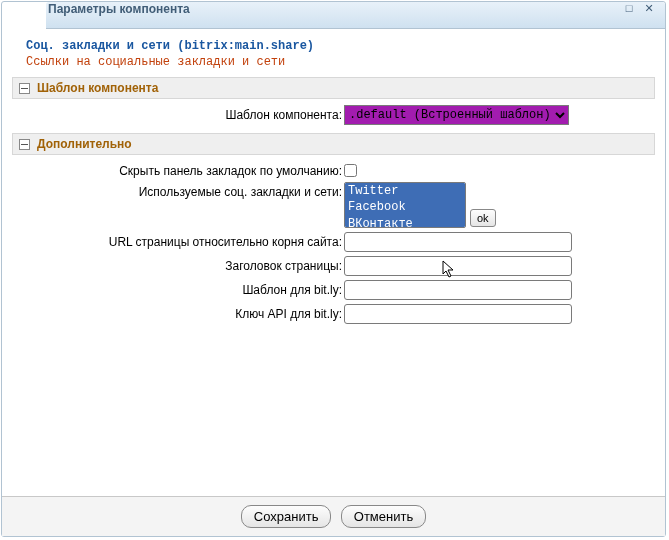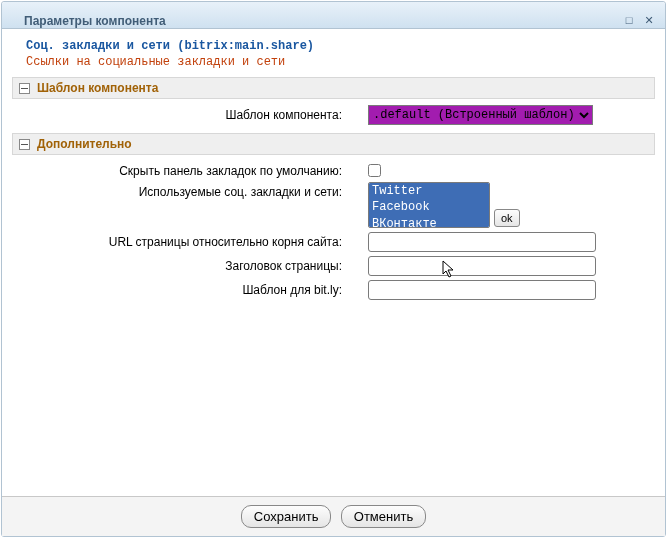--- a/index.html
+++ b/index.html
@@ -22,23 +22,24 @@
     box-sizing: border-box;
     display: flex;
     flex-direction: column;
     margin: 1px;
   }
   .titlebar {
     background: linear-gradient(#e8f1f9, #cfe1f0);
     border-bottom: 1px solid #b1c3d2;
     height: 26px;
     display: flex;
-    align-items: flex-end;
-    padding: 0 8px 0 22px;
+    align-items: flex-start;
+    padding: 0 8px 0 2px;
     border-radius: 3px 3px 0 0;
+    margin-left: 44px;
   }
   .titlebar .title {
     font-weight: bold;
     color: #415d77;
     flex: 1;
     font-size: 12px;
   }
   .titlebar .win-btn {
     width: 16px;
     height: 14px;
@@ -91,21 +92,20 @@
   .collapse-box::before {
     content: "";
     position: absolute;
     left: 1px; right: 1px; top: 4px;
     border-top: 1px solid #555;
   }
   .param-row {
     display: flex;
     align-items: flex-start;
     margin: 4px 0;
-    gap: 24px;
   }
   .param-label {
     width: 330px;
     text-align: right;
     padding-right: 2px;
     padding-top: 3px;
     font-size: 12px;
     color: #000;
   }
   .param-value {
@@ -250,20 +250,26 @@
         </div>
       </div>
 
       <div class="param-row">
         <div class="param-label">Шаблон для bit.ly:</div>
         <div class="param-value">
           <input type="text" class="wide" value="" style="">
         </div>
       </div>
 
+      <div class="param-row">
+        <div class="param-label">Ключ API для bit.ly:</div>
+        <div class="param-value">
+          <input type="text" class="wide" value="" style="">
+        </div>
+      </div>
 
     </div>
   </div>
 
   <div class="footer">
     <button>Сохранить</button>
     <button>Отменить</button>
   </div>
 
   <svg class="cursor" width="16" height="20">

